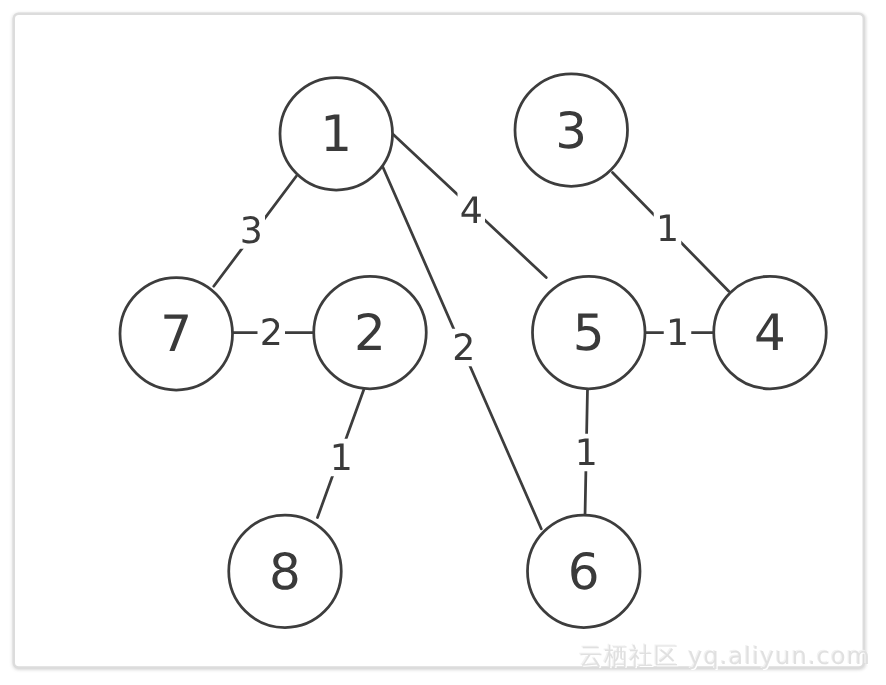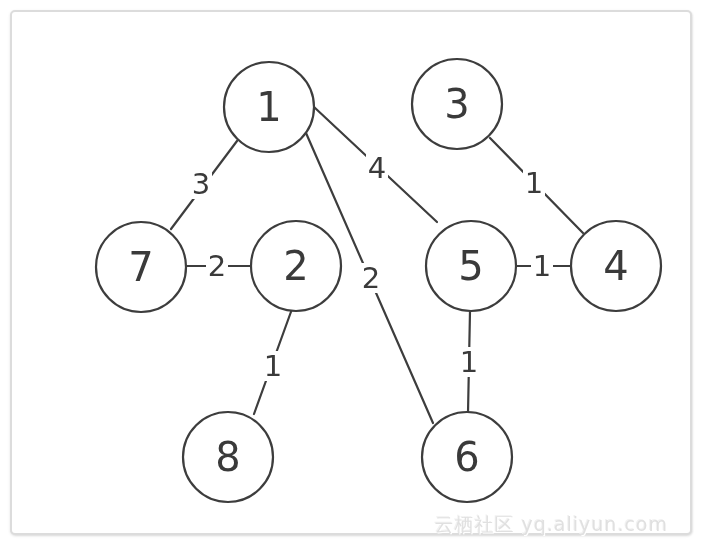--- a/index.html
+++ b/index.html
@@ -51,21 +51,21 @@
     fill: #ffffff;
   }
   .edge-label {
     fill: #3a3a3a;
     font-size: 29px;
     font-family: "DejaVu Sans", "Liberation Sans", sans-serif;
     text-anchor: middle;
   }
   #watermark {
     position: absolute;
-    right: 41px;
+    right: 12px;
     bottom: 10px;
     font-size: 19px;
     letter-spacing: 1px;
     color: #e0e0e0;
     text-shadow: 1px 1px 0 #ffffff, -1px -1px 0 #f2f2f2;
     white-space: nowrap;
     z-index: 3;
     user-select: none;
   }
 </style>

